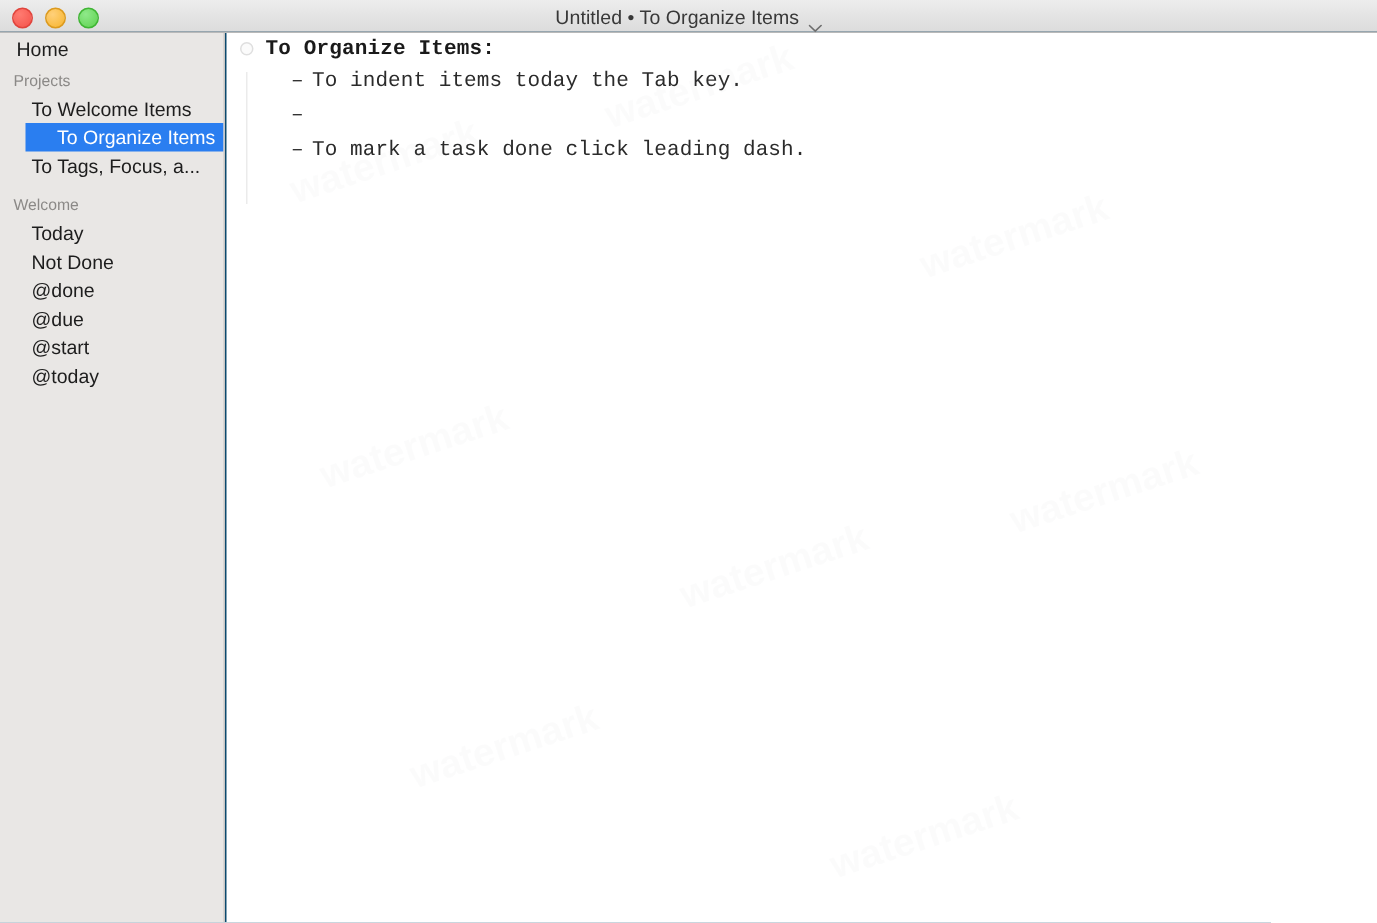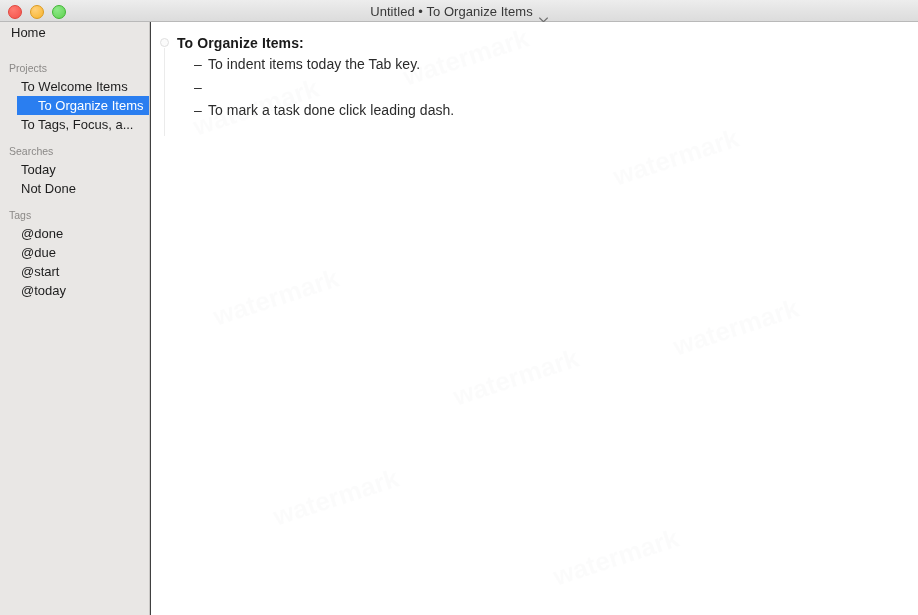--- a/index.html
+++ b/index.html
@@ -10,21 +10,21 @@
   body {
     font-family: "Liberation Sans", sans-serif;
     -webkit-font-smoothing: antialiased;
   }
 
   #app-window {
     position: relative;
     width: 918px;
     height: 615px;
     overflow: hidden;
-    background: #404040;
+    background: #0c4a6e;
   }
 
   
   #titlebar {
     position: absolute;
     left: 0; top: 0;
     width: 918px;
     height: 22px;
     background: linear-gradient(to bottom, #ededed 0%, #e4e4e4 50%, #dcdcdc 100%);
     border-bottom: 1px solid #b9b9b9;
@@ -101,21 +101,21 @@
 
   .side-header {
     height: 19px;
     line-height: 21px;
     font-size: 10.5px;
     color: #8b8987;
     padding-left: 9px;
     white-space: nowrap;
     box-sizing: border-box;
   }
-  .hdr-projects { margin-top: 16px; }
+  .hdr-projects { margin-top: 2px; }
   .hdr-searches { margin-top: 7px; }
   .hdr-tags     { margin-top: 7px; }
 
   .side-row.child {
     padding-left: 21px;
   }
 
   .side-row.selected {
     background: #2a7ef0;
     color: #ffffff;
@@ -128,21 +128,21 @@
     left: 151px;
     top: 22px;
     width: 767px;
     height: 593px;
     background: #ffffff;
     overflow: hidden;
   }
 
   #outline {
     position: relative;
-    padding-top: 10px;
+    font-family: Liberation Mono, monospace;
   }
 
   .row {
     position: relative;
     display: flex;
     align-items: flex-start;
     min-height: 22px;
   }
 
   .handle-col {
@@ -244,25 +244,24 @@
 
   <div id="sidebar">
 
     <div class="side-row home">Home</div>
 
     <div class="side-header hdr-projects">Projects</div>
     <div class="side-row child">To Welcome Items</div>
     <div class="side-row child selected">To Organize Items</div>
     <div class="side-row child">To Tags, Focus, a...</div>
 
-    <div class="side-header hdr-searches">Searches</div>
+    <div class="side-header hdr-searches">Welcome</div>
     <div class="side-row child">Today</div>
     <div class="side-row child">Not Done</div>
 
-    <div class="side-header hdr-tags">Tags</div>
     <div class="side-row child">@done</div>
     <div class="side-row child">@due</div>
     <div class="side-row child">@start</div>
     <div class="side-row child">@today</div>
 
   </div>
 
   <div id="content">
     <div id="outline">
 

